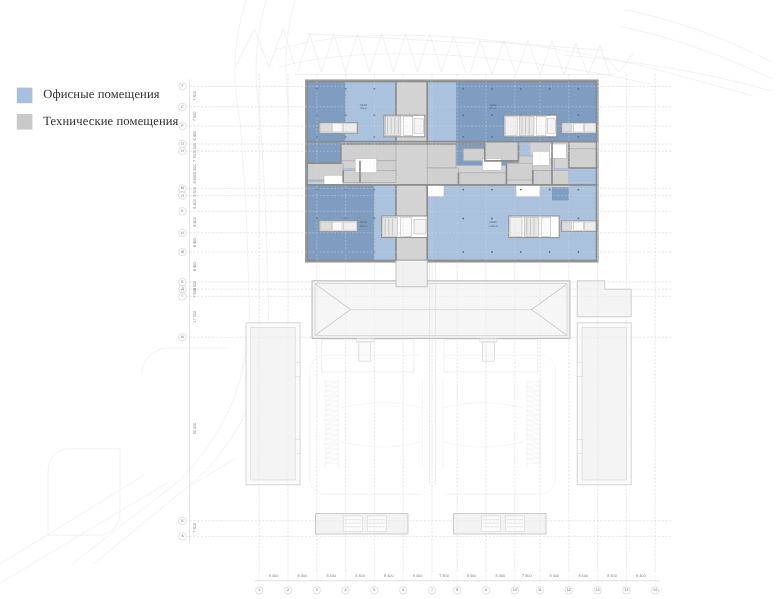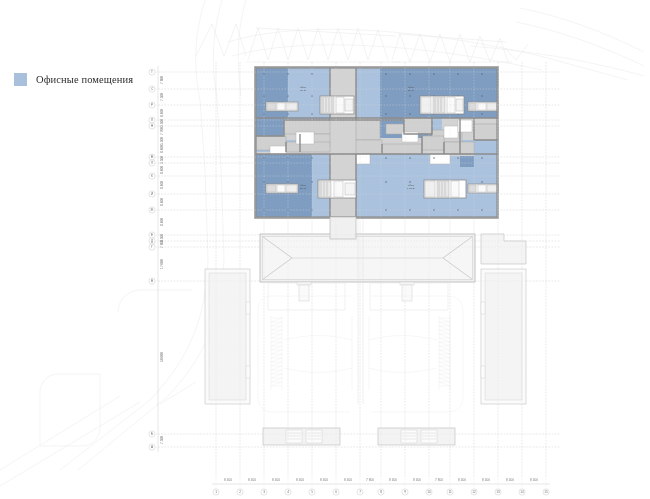--- a/index.html
+++ b/index.html
@@ -88,20 +88,24 @@
 </style>
 </head>
 <body>
 
 <div id="plan-root">
 
   <div class="legend">
     <div class="legend-row">
       <div class="legend-swatch" style="background:#a8c0dc;"></div>
       <div class="legend-label">Офисные помещения</div>
+    </div>
+    <div class="legend-row">
+      <div class="legend-swatch" style="background:#c9c9c9;"></div>
+      <div class="legend-label">Технические помещения</div>
     </div>
   </div>
 
   <svg class="canvas" viewBox="0 0 650 499">
     <defs>
       <pattern id="hatch-diag" width="3" height="3" patternTransform="rotate(45)" patternUnits="userSpaceOnUse">
         <line x1="0" y1="0" x2="0" y2="3" stroke="#d8d8d8" stroke-width="0.5"></line>
       </pattern>
       <pattern id="hatch-fine" width="2" height="2" patternTransform="rotate(45)" patternUnits="userSpaceOnUse">
         <line x1="0" y1="0" x2="0" y2="2" stroke="#e0e0e0" stroke-width="0.4"></line>

